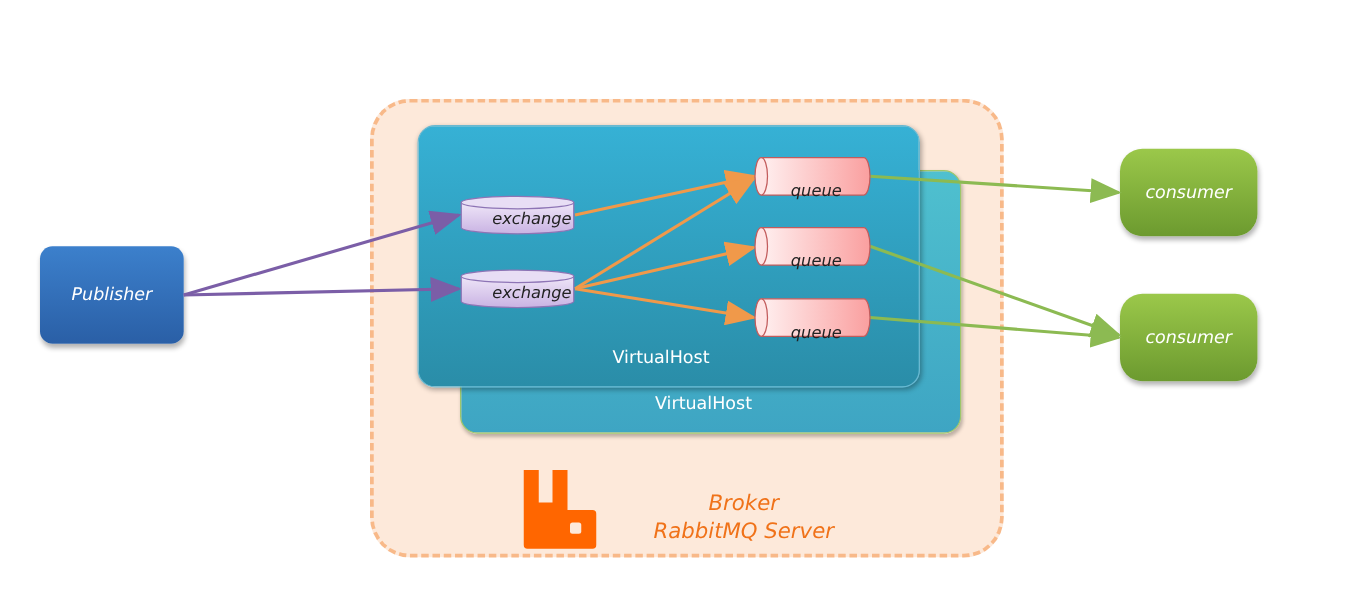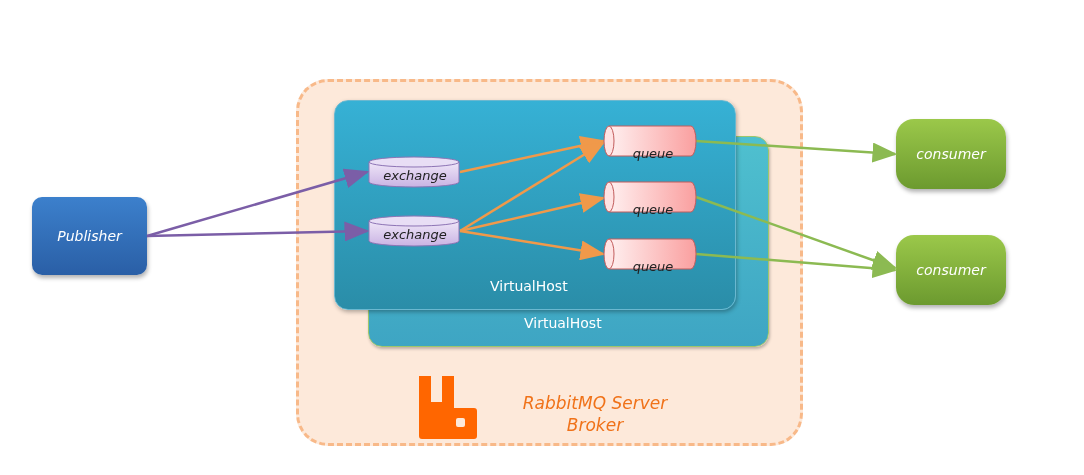--- a/index.html
+++ b/index.html
@@ -17,21 +17,21 @@
   .vh-label { color:#ffffff; font-family:"DejaVu Sans", sans-serif; 
               font-size:14px; }
   .box { display:flex; align-items:center; justify-content:center; color:#fff;
          font-style:italic; font-size:14px; border-radius:10px;
          box-shadow:1px 3px 4px rgba(0,0,0,0.3); }
   .publisher { left:32px; top:197px; width:115px; height:78px;
                background:linear-gradient(#3c80cc,#2a5fa6); }
   .consumer { width:110px; height:70px; background:linear-gradient(#9bc84a,#6c9a2f);border-radius:18px; }
   .c1 { left:896px; top:119px; }
   .c2 { left:896px; top:235px; }
-  .exchange { width:92px; height:32px; }
+  .exchange { width:92px; height:32px;padding-left:21px; }
   .queue { width:92px; height:32px; }
   .node-text { position:absolute; left:0; top:12px; width:100%; height:100%;
                display:flex; align-items:center; justify-content:center;
                font-style:italic; font-size:13px; color:#222; }
   .broker-title { left:500px; top:392px; width:190px; text-align:center; color:#f07219;
                   font-style:italic; font-size:17px; line-height:22px; }
   svg.lines { position:absolute; left:0; top:0; }
 </style>
 </head>
 <body>
@@ -128,15 +128,15 @@
   <span class="node-text">queue</span>
 </div>
 <div class="abs queue" style="left:607px; top:181px;">
   <span class="node-text">queue</span>
 </div>
 <div class="abs queue" style="left:607px; top:238px;">
   <span class="node-text">queue</span>
 </div>
 
 <div class="abs broker-title">
+  <div>Broker</div>
   <div>RabbitMQ Server</div>
-  <div>Broker</div>
 </div>
 
 </body></html>

